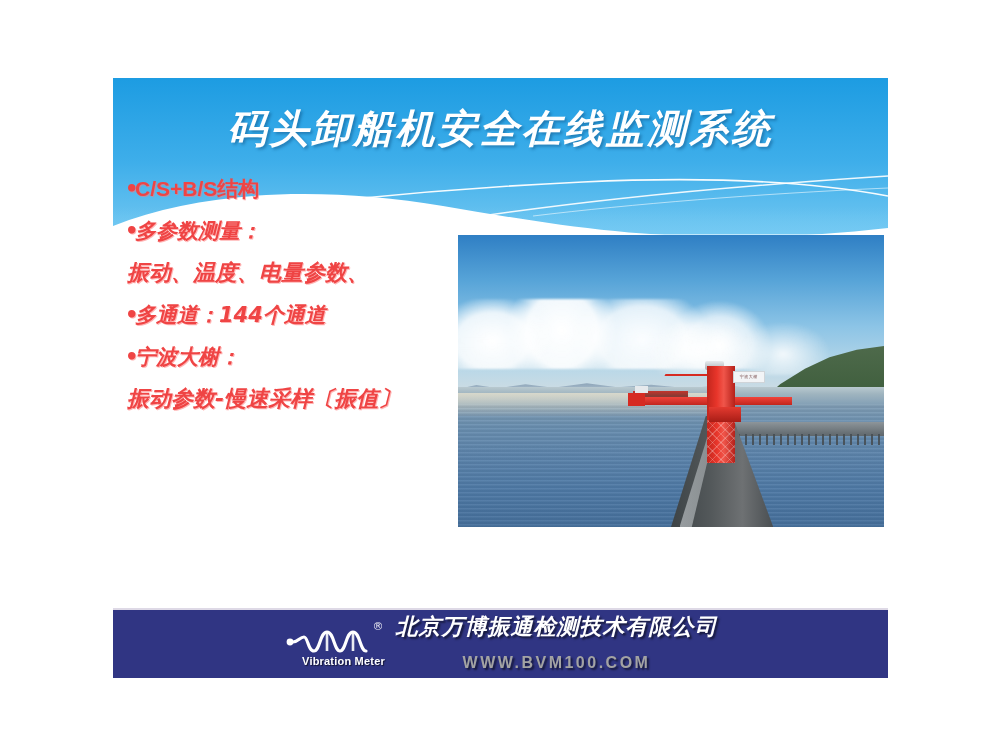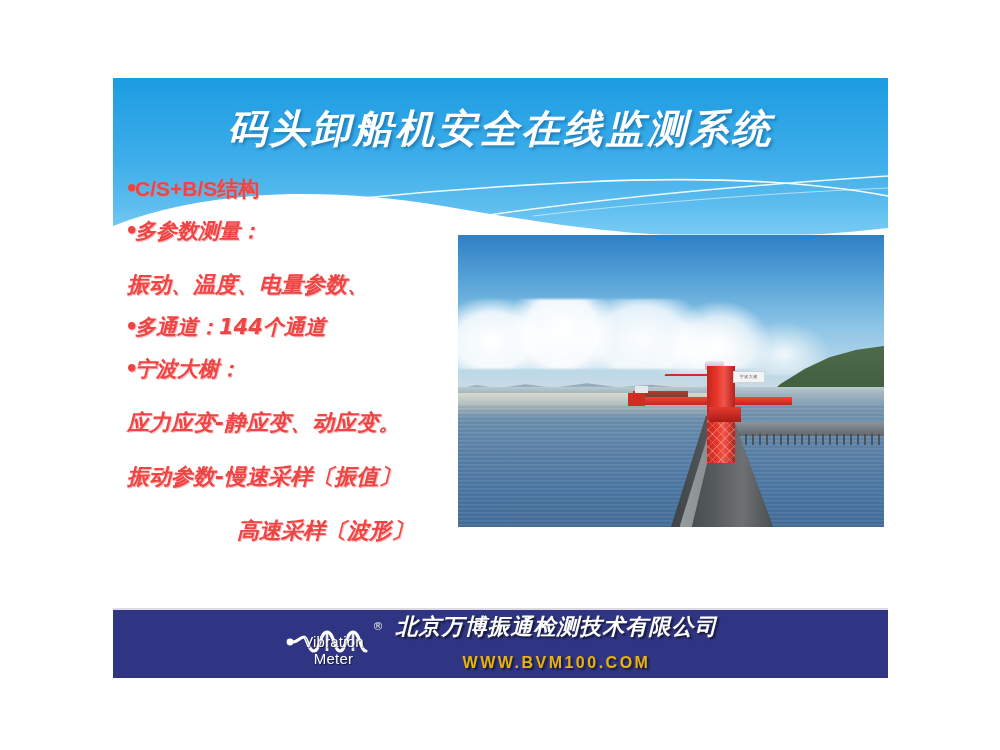--- a/index.html
+++ b/index.html
@@ -83,21 +83,21 @@
 
   .line {
     font-family: "DejaVu Sans", sans-serif;
     font-weight: bold;
     font-style: italic;
     color: #ef4444;
     white-space: nowrap;
     text-shadow: 1px 1px 0 rgba(255,120,120,0.55);
   }
   .line.lv1 { font-size: 21px; line-height: 42px; }
-  .line.lv2 { font-size: 22px; line-height: 42px; padding-left: 2px; margin-top: 12px; }
+  .line.lv2 { font-size: 22px; line-height: 42px; padding-left: 2px; }
   .line.indent { padding-left: 112px; }
   .bullet-dot {
     display: inline-block;
     width: 10px;
     font-size: 21px;
   }
   .latin { font-family: "Liberation Sans", sans-serif; font-style: normal; }
 
   
   #photo {
@@ -269,27 +269,27 @@
   #logo-reg {
     position: absolute;
     right: 2px;
     top: 0px;
     color: #e8e8f2;
     font-size: 11px;
     font-family: "DejaVu Sans", sans-serif;
   }
   #logo-sub {
     position: absolute;
-    left: 2px;
+    left: 12px;
     bottom: 1px;
     width: 96px;
     text-align: center;
     color: #ffffff;
-    font-size: 15px;
-    font-weight: normal;
+    font-size: 11px;
+    font-weight: bold;
     font-family: "Liberation Sans", sans-serif;
     letter-spacing: 0.2px;
     text-shadow: 1px 1px 1px rgba(0,0,0,0.6);
   }
   #company-block {
     display: flex;
     flex-direction: column;
     align-items: center;
     line-height: 1.08;
   }
@@ -297,21 +297,21 @@
     color: #ffffff;
     font-size: 22px;
     font-weight: bold;
     font-style: italic;
     font-family: Liberation Mono, monospace;
     letter-spacing: 1px;
     text-shadow: 2px 2px 2px rgba(0,0,0,0.55);
     white-space: nowrap;
   }
   #company-url {
-    color: #eab308;
+    color: #a3a3a3;
     font-size: 16px;
     font-weight: bold;
     font-family: "Liberation Sans", sans-serif;
     letter-spacing: 2.5px;
     text-shadow: 2px 2px 2px rgba(0,0,0,0.55);
     white-space: nowrap;
     margin-top: 13px;
   }
 </style>
 </head>
@@ -348,23 +348,21 @@
       <div class="line lv1">
         <span class="bullet-dot">•</span><span>多参数测量：</span>
       </div>
       <div class="line lv2">振动、温度、电量参数、</div>
       <div class="line lv1">
         <span class="bullet-dot">•</span><span>多通道：144个通道</span>
       </div>
       <div class="line lv1">
         <span class="bullet-dot">•</span><span>宁波大榭：</span>
       </div>
-      <div class="line lv2">应力应变-静应变、动应变。</div>
       <div class="line lv2">振动参数-慢速采样〔振值〕</div>
-      <div class="line lv2 indent">高速采样〔波形〕</div>
     </div>
 
     <div id="photo">
       <div class="ph-sky"></div>
       <div class="ph-clouds"></div>
       <div class="ph-clouds2"></div>
       <div class="ph-hills-far"></div>
       <div class="ph-hill-right"></div>
       <div class="ph-town2"></div>
       <div class="ph-town"></div>

